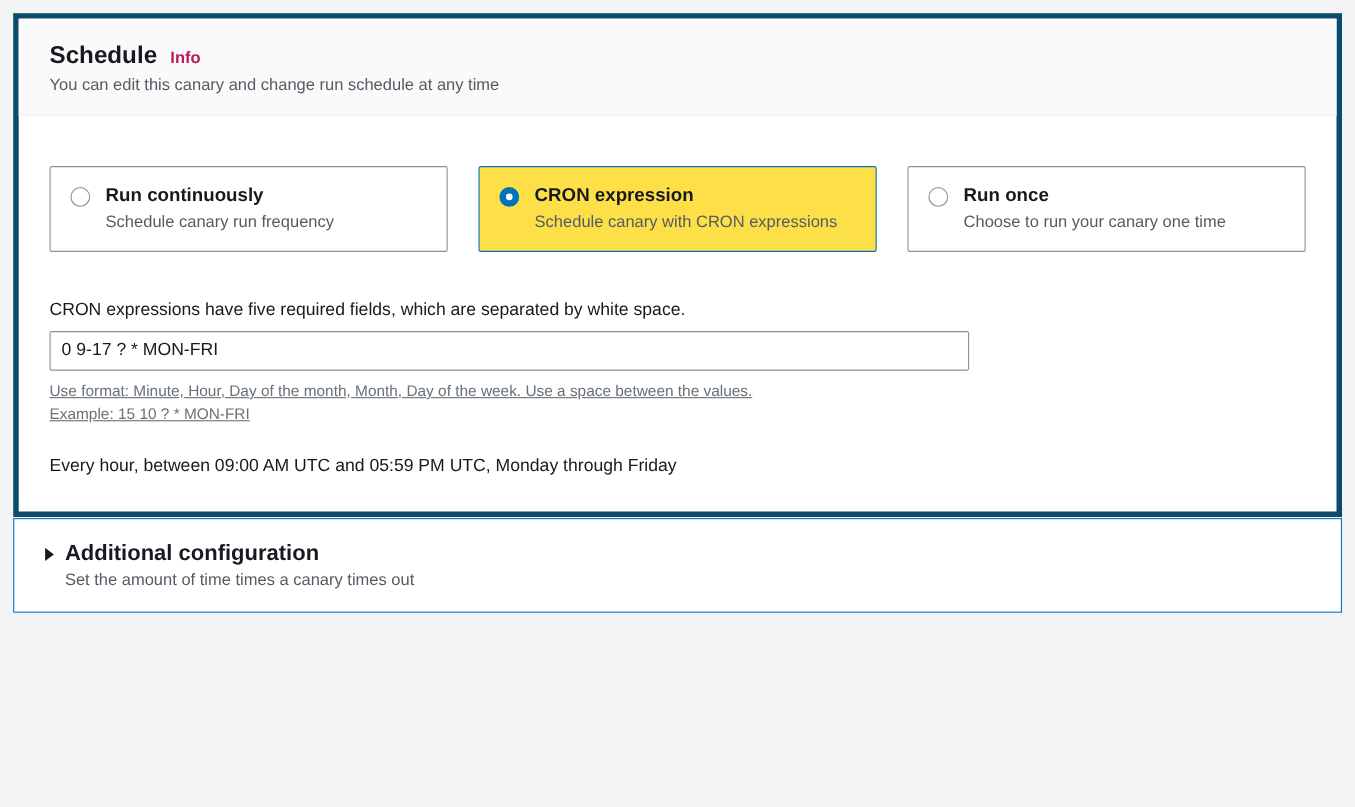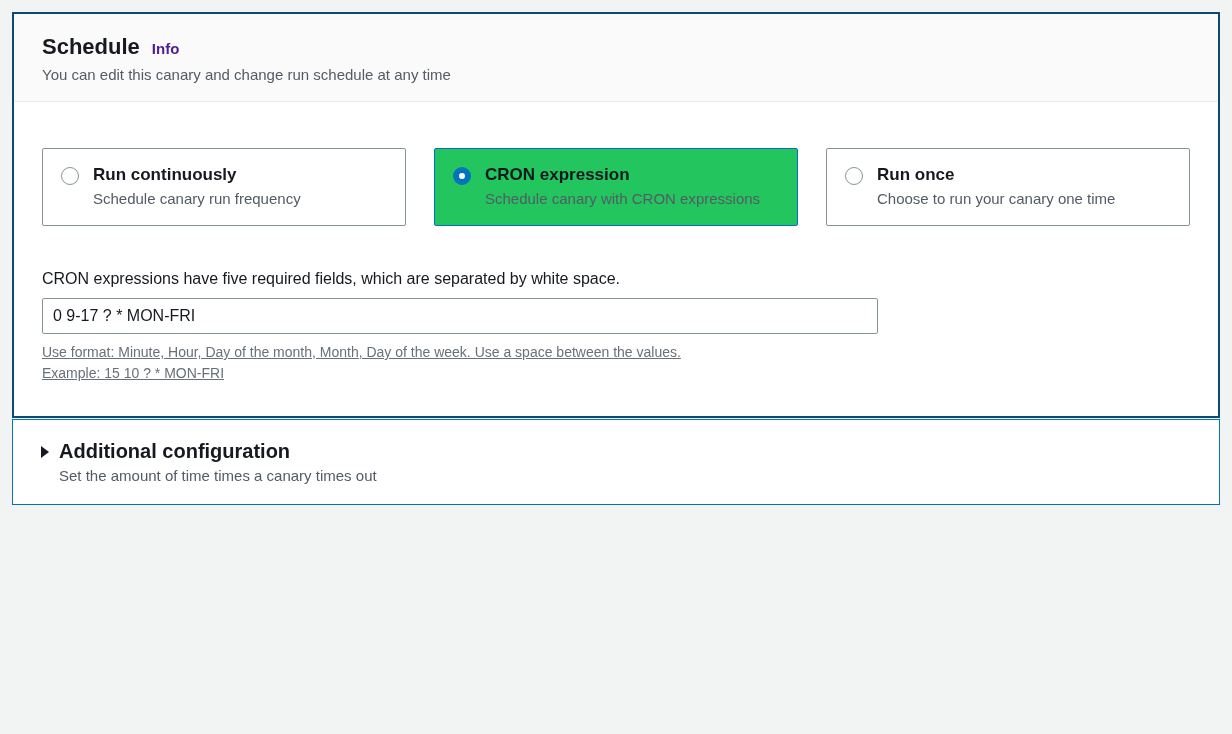--- a/index.html
+++ b/index.html
@@ -9,42 +9,42 @@
     }
     body {
       font-family: "Amazon Ember", "Helvetica Neue", Helvetica, Arial, sans-serif;
       background: #f2f3f3;
       padding: 12px;
       color: #16191f;
       font-size: 14px;
     }
     .panel {
       background: #fff;
-      border: 2px solid #0c4a6e;
+      border: 5px solid #0c4a6e;
     }
     .panel-header {
       padding: 20px 28px 18px 28px;
       border-bottom: 1px solid #eaeded;
       background: #fafafa;
     }
     .panel-title-row {
       display: flex;
       align-items: baseline;
       gap: 12px;
       margin-bottom: 6px;
     }
     .panel-title {
       font-size: 22px;
       font-weight: 700;
       color: #16191f;
     }
     .info-link {
       font-size: 15px;
       font-weight: 600;
-      color: #4c1d95;
+      color: #be185d;
       text-decoration: none;
       cursor: pointer;
     }
     .panel-subtitle {
       font-size: 15px;
       color: #545b64;
     }
     .panel-body {
       padding: 28px 28px 32px 28px;
     }
@@ -60,21 +60,21 @@
       border: 1px solid #879596;
       border-radius: 2px;
       padding: 16px 18px 16px 18px;
       display: flex;
       gap: 14px;
       cursor: pointer;
       background: #fff;
     }
     .tile.selected {
       border-color: #0073bb;
-      background: #22c55e;
+      background: #fde047;
     }
     .radio {
       width: 18px;
       height: 18px;
       border-radius: 50%;
       border: 1px solid #879596;
       flex-shrink: 0;
       margin-top: 2px;
       position: relative;
       background: #fff;
@@ -194,20 +194,21 @@
 
     </div>
 
     <div>
       <div class="field-label">CRON expressions have five required fields, which are separated by white space.</div>
       <input type="text" class="text-input" value="0 9-17 ? * MON-FRI" style="">
       <div class="hint">
         <span>Use format: Minute, Hour, Day of the month, Month, Day of the week. Use a space between the values.</span><br>
         <span>Example: 15 10 ? * MON-FRI</span>
       </div>
+      <div class="interpretation">Every hour, between 09:00 AM UTC and 05:59 PM UTC, Monday through Friday</div>
     </div>
 
   </div>
 </div>
 
 <div class="expandable">
   <div class="expandable-header">
     <div class="caret"></div>
     <span class="expandable-title">Additional configuration</span>
   </div>

